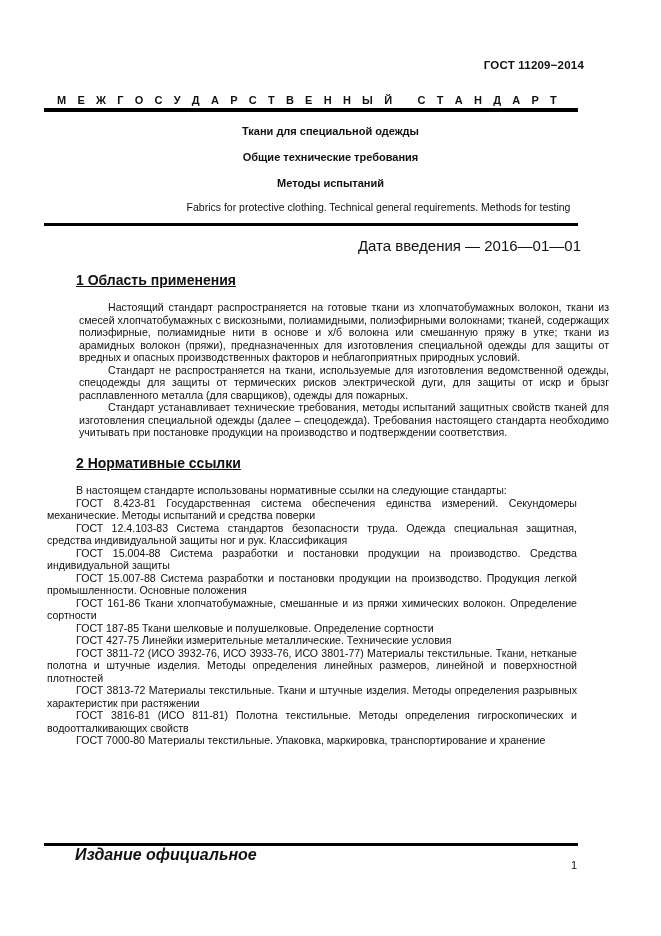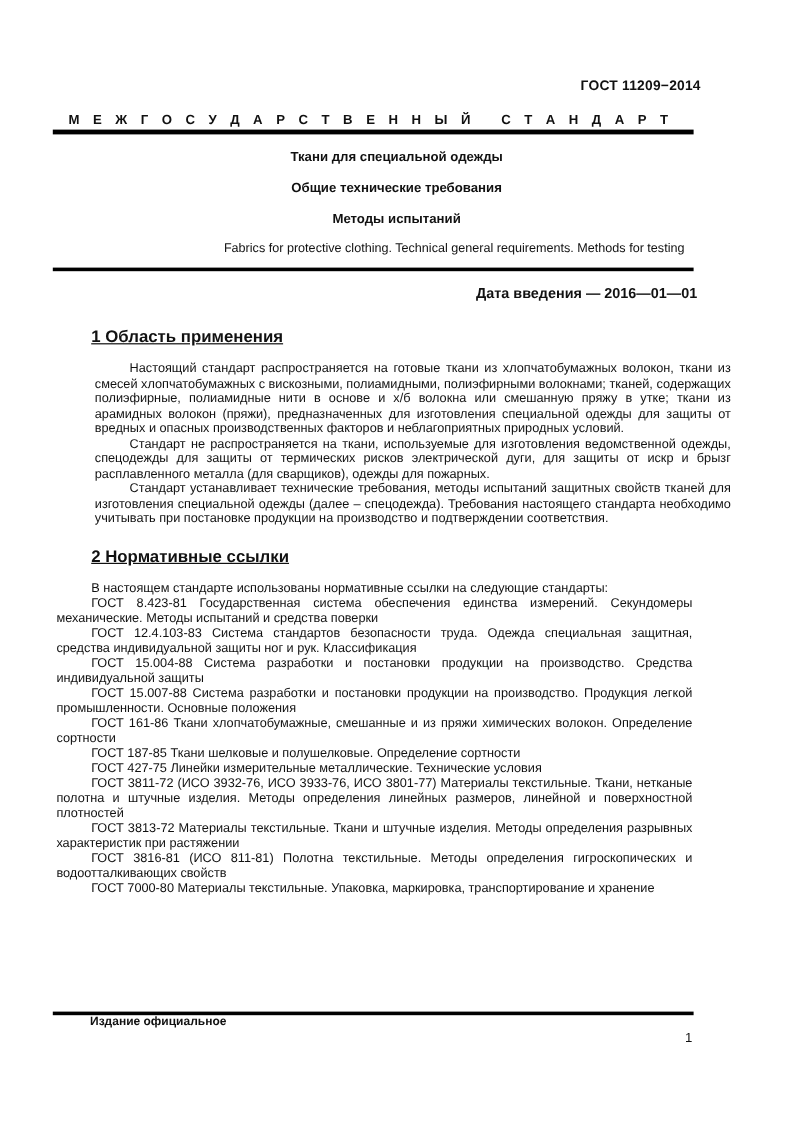--- a/index.html
+++ b/index.html
@@ -2,46 +2,46 @@
 <html><head>
   <meta charset="utf-8">
   <style>
     html, body { margin: 0; padding: 0; background: #ffffff; }
     body {
       width: 661px; height: 936px; position: relative; overflow: hidden;
       font-family: "Liberation Sans", sans-serif; color: #111;
     }
     .abs { position: absolute; }
     .doc-number {
-      right: 77px; top: 66px; font-size: 11.5px; font-weight: bold; letter-spacing: 0.2px;
+      right: 77px; top: 59px; font-size: 11.5px; font-weight: bold; letter-spacing: 0.2px;
     }
     .interstate {
       left: 57px; top: 94px; width: 500px; font-size: 11px; font-weight: bold;
       display: flex; justify-content: space-between;
     }
     .rule-top { left: 44px; top: 108px; width: 534px; height: 4px; background: #000; }
     .title-line {
       left: 0; width: 661px; text-align: center; font-size: 11px; font-weight: bold;
     }
     .title-en {
       left: 0; width: 661px; text-align: center; font-size: 10.5px; font-weight: normal;
     }
     .rule-mid { left: 44px; top: 223px; width: 534px; height: 3px; background: #000; }
     .intro-date {
-      right: 80px; top: 237px; font-size: 12px; font-weight: bold;
+      right: 80px; top: 237px; font-size: 15px; font-weight: normal;
     }
     .section-heading {
       left: 76px; font-size: 14px; font-weight: bold; text-decoration: underline;
     }
     .body-text {
       left: 47px; width: 530px; font-size: 10.6px; line-height: 12.5px; text-align: justify;
     }
     .body-text p { margin: 0; text-indent: 29px; }
     .rule-foot { left: 44px; top: 843px; width: 534px; height: 3px; background: #000; }
-    .edition { left: 75px; top: 846px; font-size: 10px; font-weight: bold; }
+    .edition { left: 75px; top: 846px; font-size: 16px; font-weight: bold; font-style: italic; }
     .page-number { right: 84px; top: 859px; font-size: 11px; }
   </style>
 </head>
 <body>
 
 <div class="abs doc-number">ГОСТ 11209−2014</div>
 
 <div class="abs interstate" id="interstate">
     <span>М</span>
     <span>Е</span>

